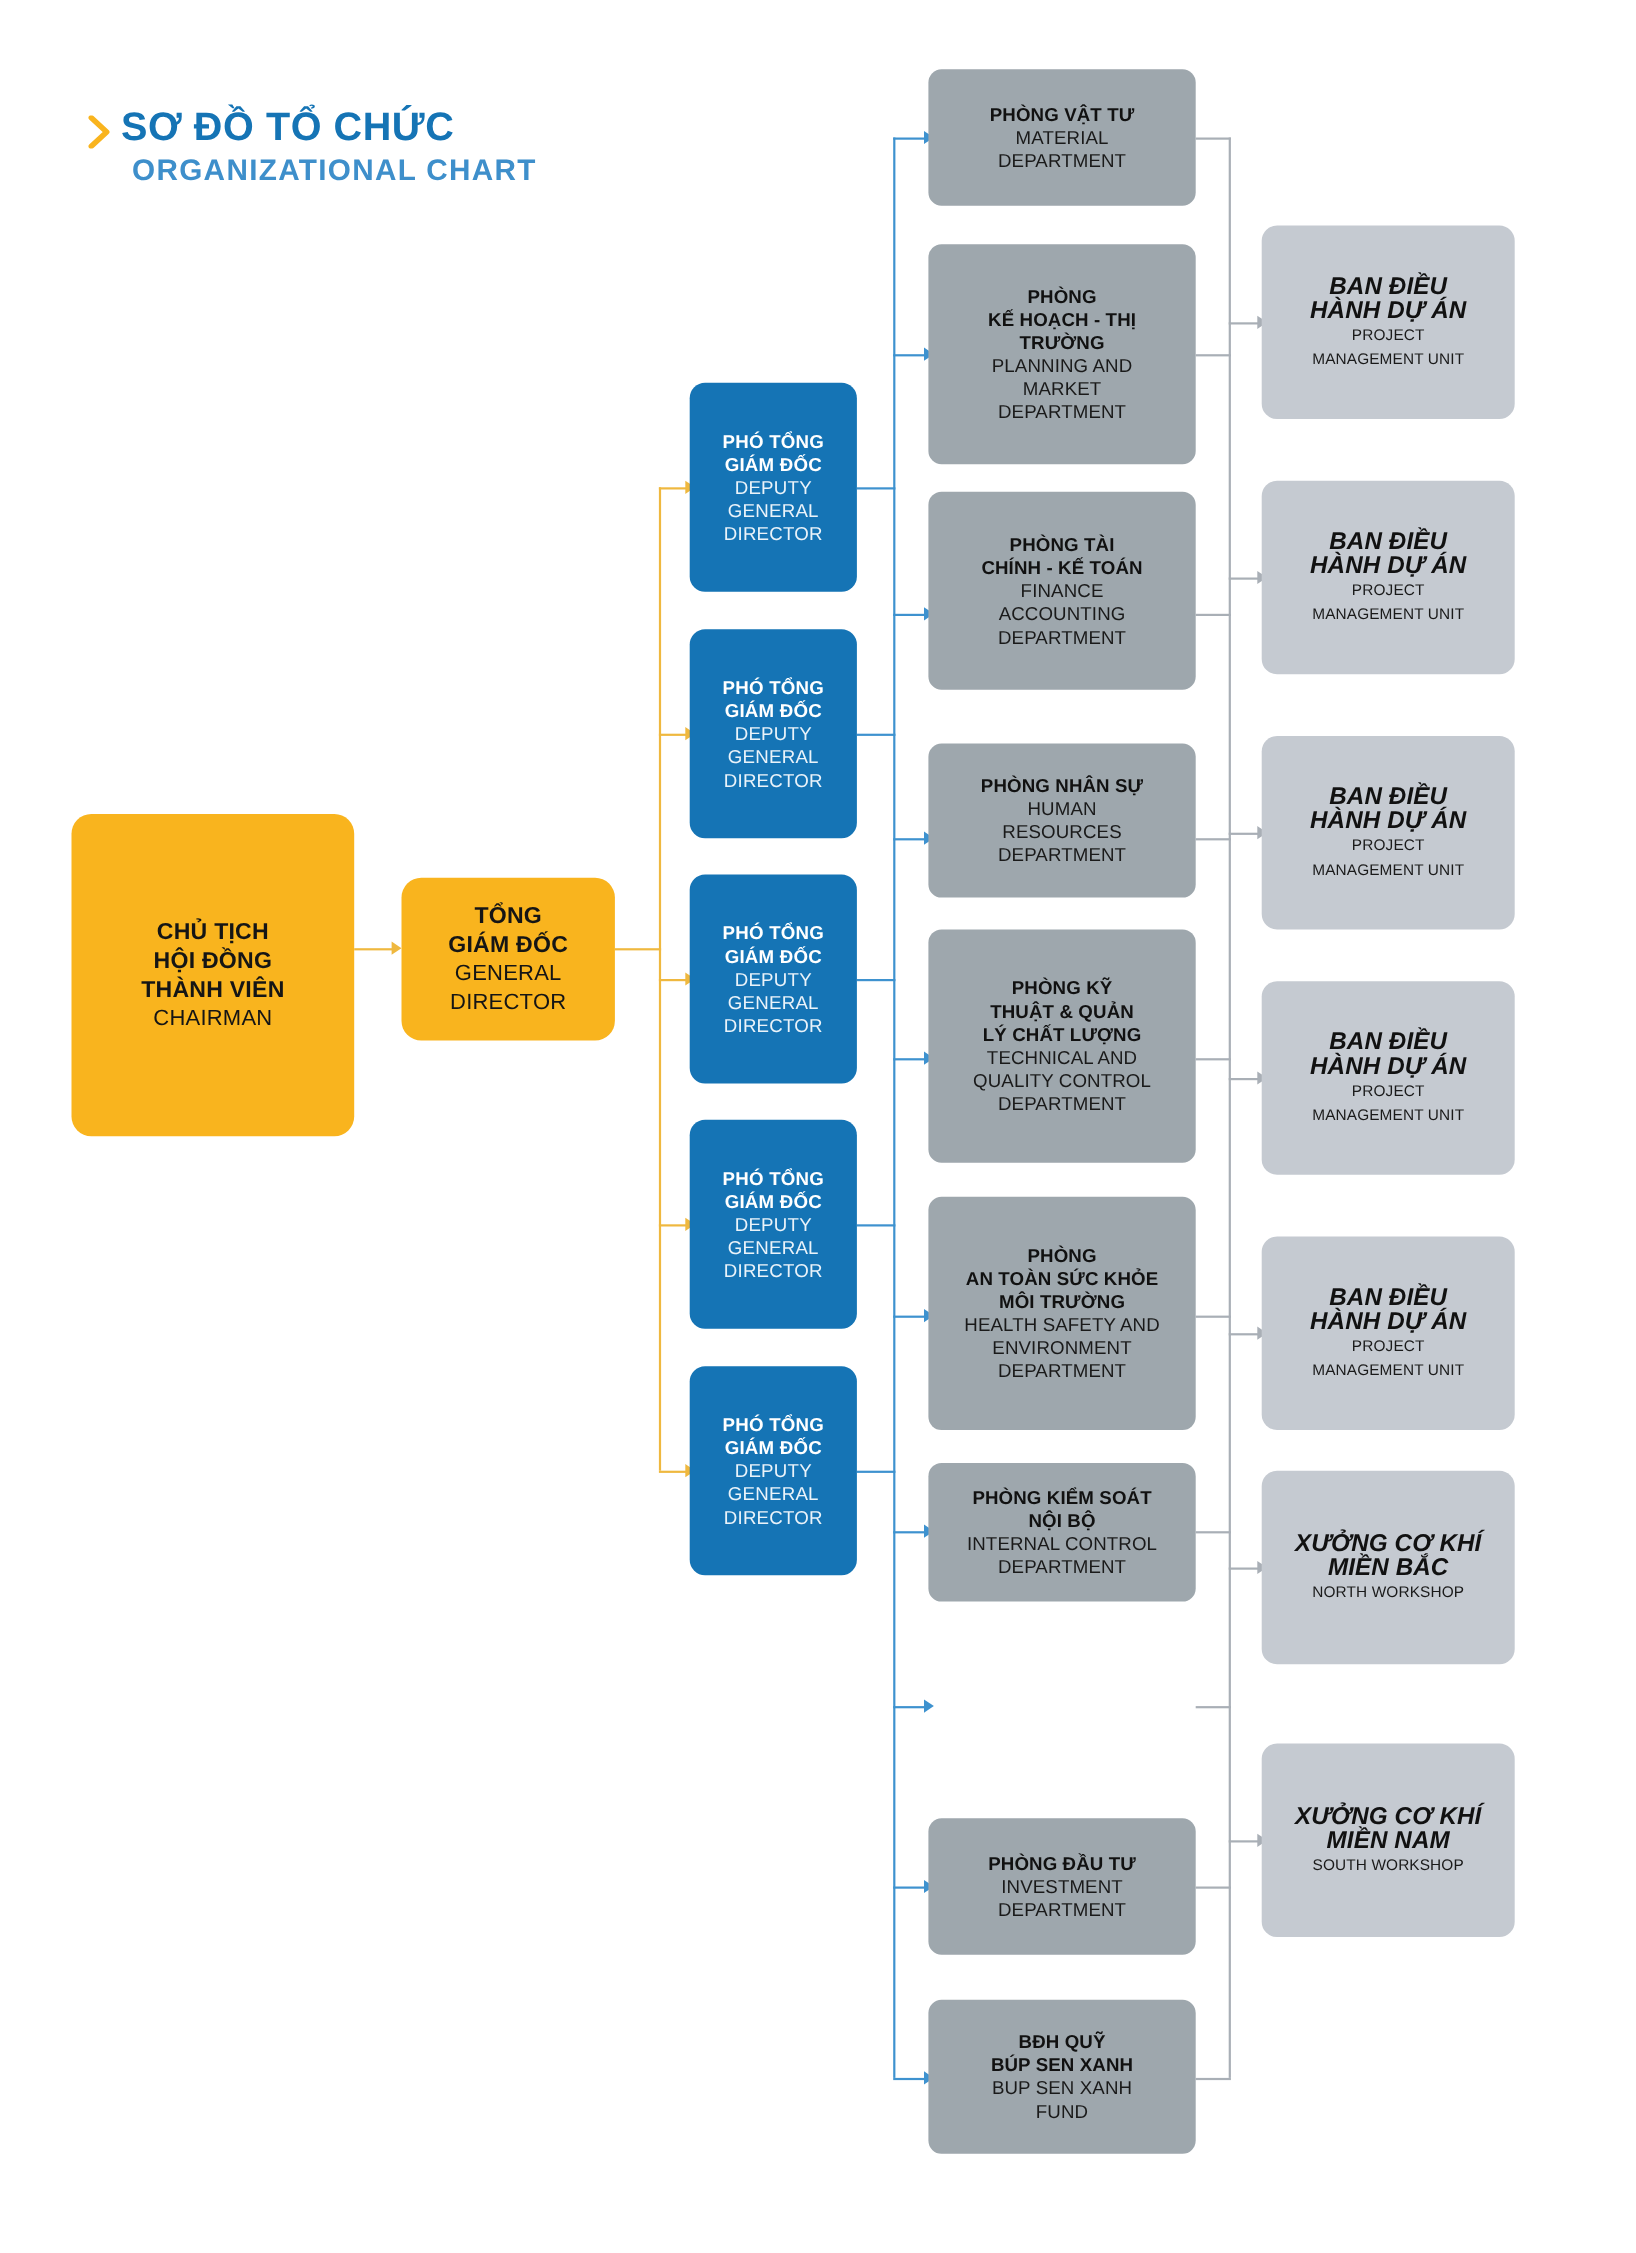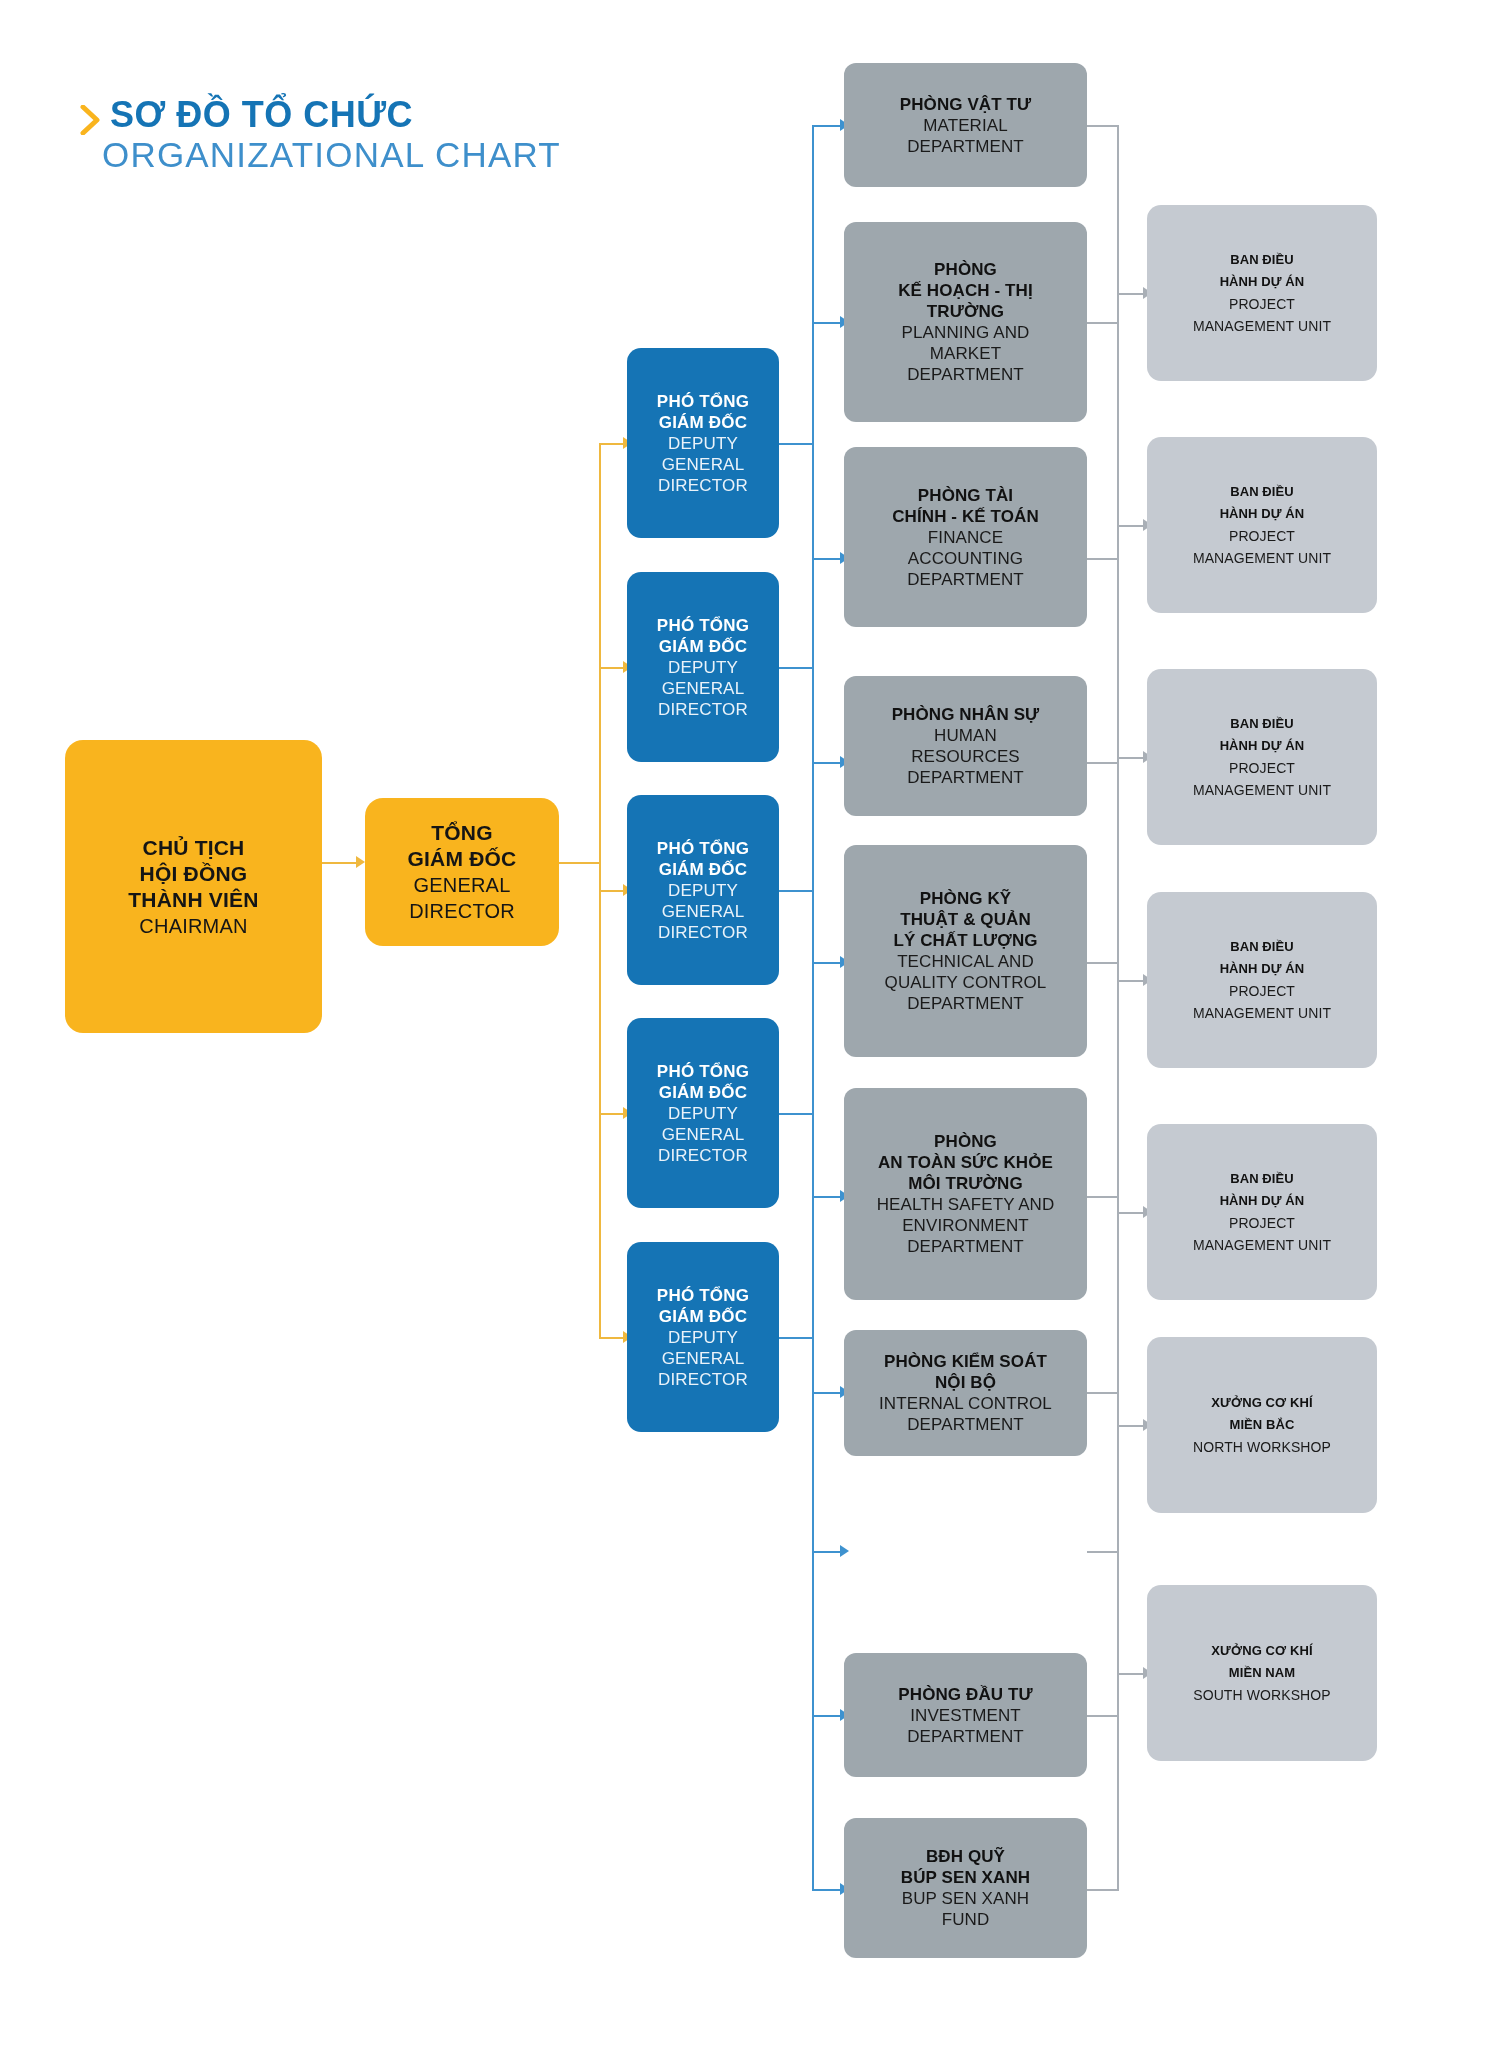--- a/index.html
+++ b/index.html
@@ -12,22 +12,22 @@
 
   
   #header{position:absolute;left:80px;top:95px;width:520px;height:90px;}
   #chev{position:absolute;left:0;top:10px;width:22px;height:30px;}
   #title{
     position:absolute;left:30px;top:-2px;
     font-size:36px;font-weight:bold;letter-spacing:.5px;
     color:#1574B5;white-space:nowrap;line-height:44px;
   }
   #subtitle{
-    position:absolute;left:22px;top:43px;
-    font-size:35px;font-weight:400;letter-spacing:1.2px;
+    position:absolute;left:40px;top:43px;
+    font-size:27px;font-weight:700;letter-spacing:1.2px;
     color:#3E8FCB;white-space:nowrap;line-height:34px;
   }
 
   
   .node{
     position:absolute;box-sizing:border-box;
     display:flex;flex-direction:column;align-items:center;justify-content:center;
     text-align:center;border-radius:14px;padding:4px 20px;
   }
   .node .vn{font-weight:bold;}
@@ -39,21 +39,21 @@
 
   .blue{background:#1574B5;color:#ffffff;border-radius:14px;}
   .blue .vn{font-size:17px;line-height:21px;letter-spacing:.2px;}
   .blue .en{font-size:17px;line-height:21px;letter-spacing:.2px;color:#EAF3FA;}
 
   .gray{background:#9EA7AD;color:#111111;border-radius:12px;}
   .gray .vn{font-size:17px;line-height:21px;letter-spacing:.1px;}
   .gray .en{font-size:17px;line-height:21px;letter-spacing:.1px;color:#1a1a1a;}
 
   .lgray{background:#C5CAD1;color:#111111;border-radius:14px;}
-  .lgray .vn{font-size:13px;line-height:22px;letter-spacing:.1px;}
+  .lgray .vn{font-size:22px;line-height:22px;letter-spacing:.1px;font-style:italic;}
   .lgray .en{font-size:14px;line-height:22px;letter-spacing:.1px;color:#1a1a1a;}
 
   
   .ln{position:absolute;}
   .h{height:2px;}
   .v{width:2px;}
   .amber-ln{background:#EFB83F;}
   .blue-ln{background:#3E92CF;}
   .gray-ln{background:#A9AFB6;}
 

